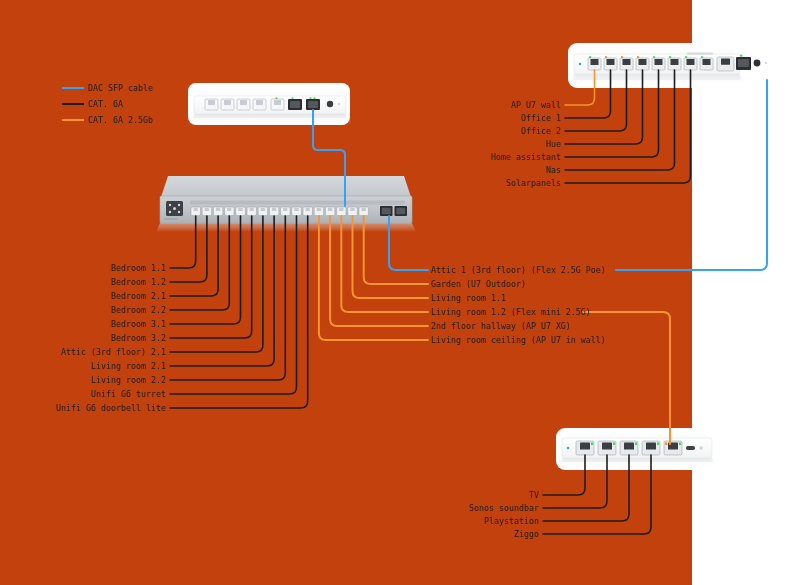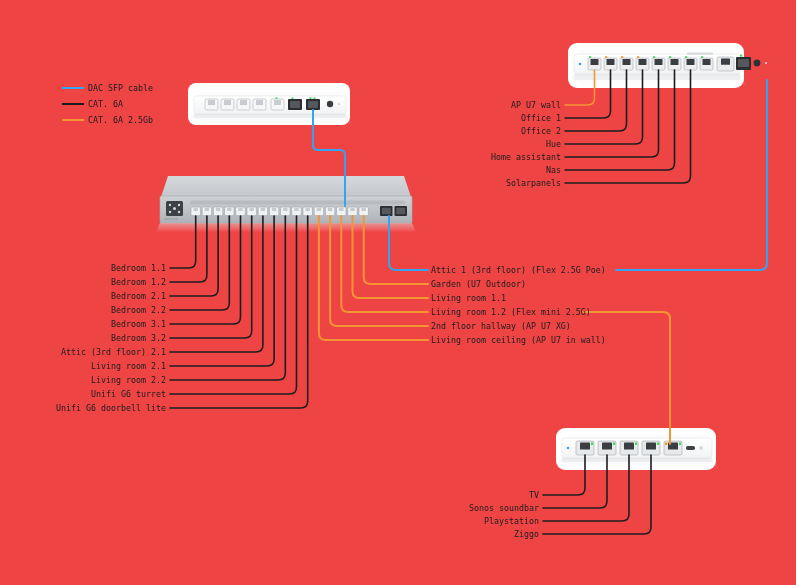--- a/index.html
+++ b/index.html
@@ -1,18 +1,18 @@
 <!DOCTYPE html>
 <html><head>
 <meta charset="utf-8">
 <style>
   html,body{margin:0;padding:0;background:#ffffff;}
   body{width:800px;height:585px;overflow:hidden;
        font-family:"DejaVu Sans Mono","Liberation Mono",monospace;}
-  #stage{position:relative;width:796px;height:585px;background:#ef4444;}
+  #stage{position:relative;width:692px;height:585px;background:#c2410c;}
   svg{display:block;}
   .lbl{font-family:"DejaVu Sans Mono","Liberation Mono",monospace;
        font-size:8.3px;fill:#1d1d1f;}
   .lbl-r{text-anchor:end;}
   .lbl-l{text-anchor:start;}
   .legend-txt{font-family:"DejaVu Sans Mono","Liberation Mono",monospace;
        font-size:8.3px;fill:#1d1d1f;}
 </style>
 </head>
 <body>

